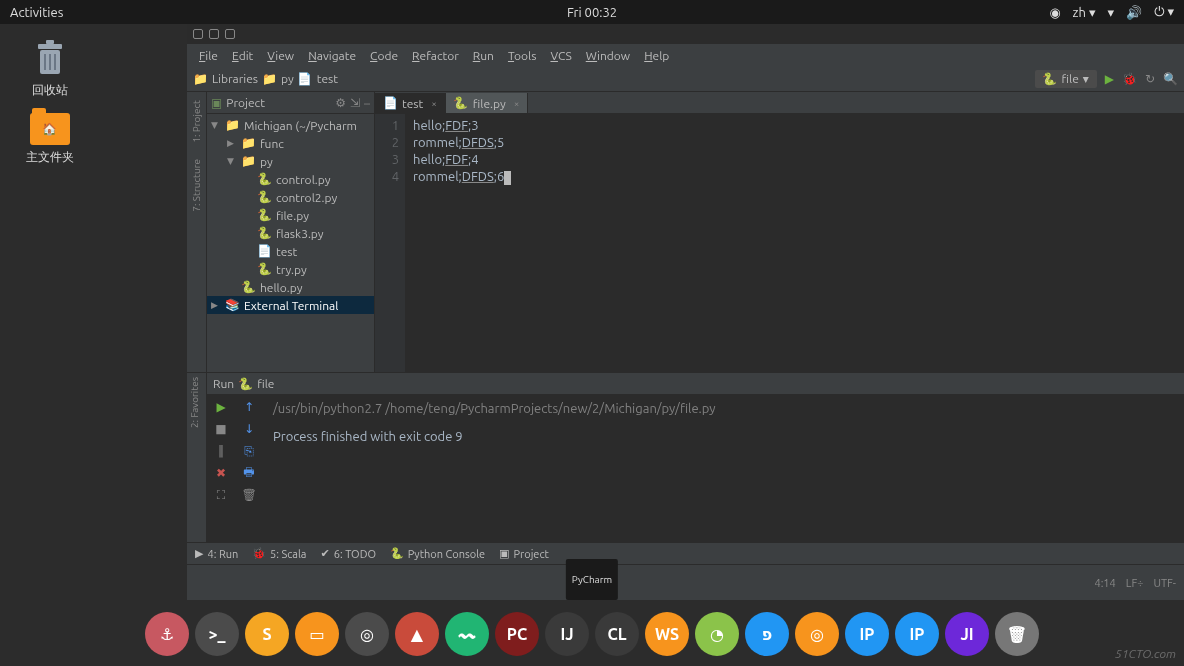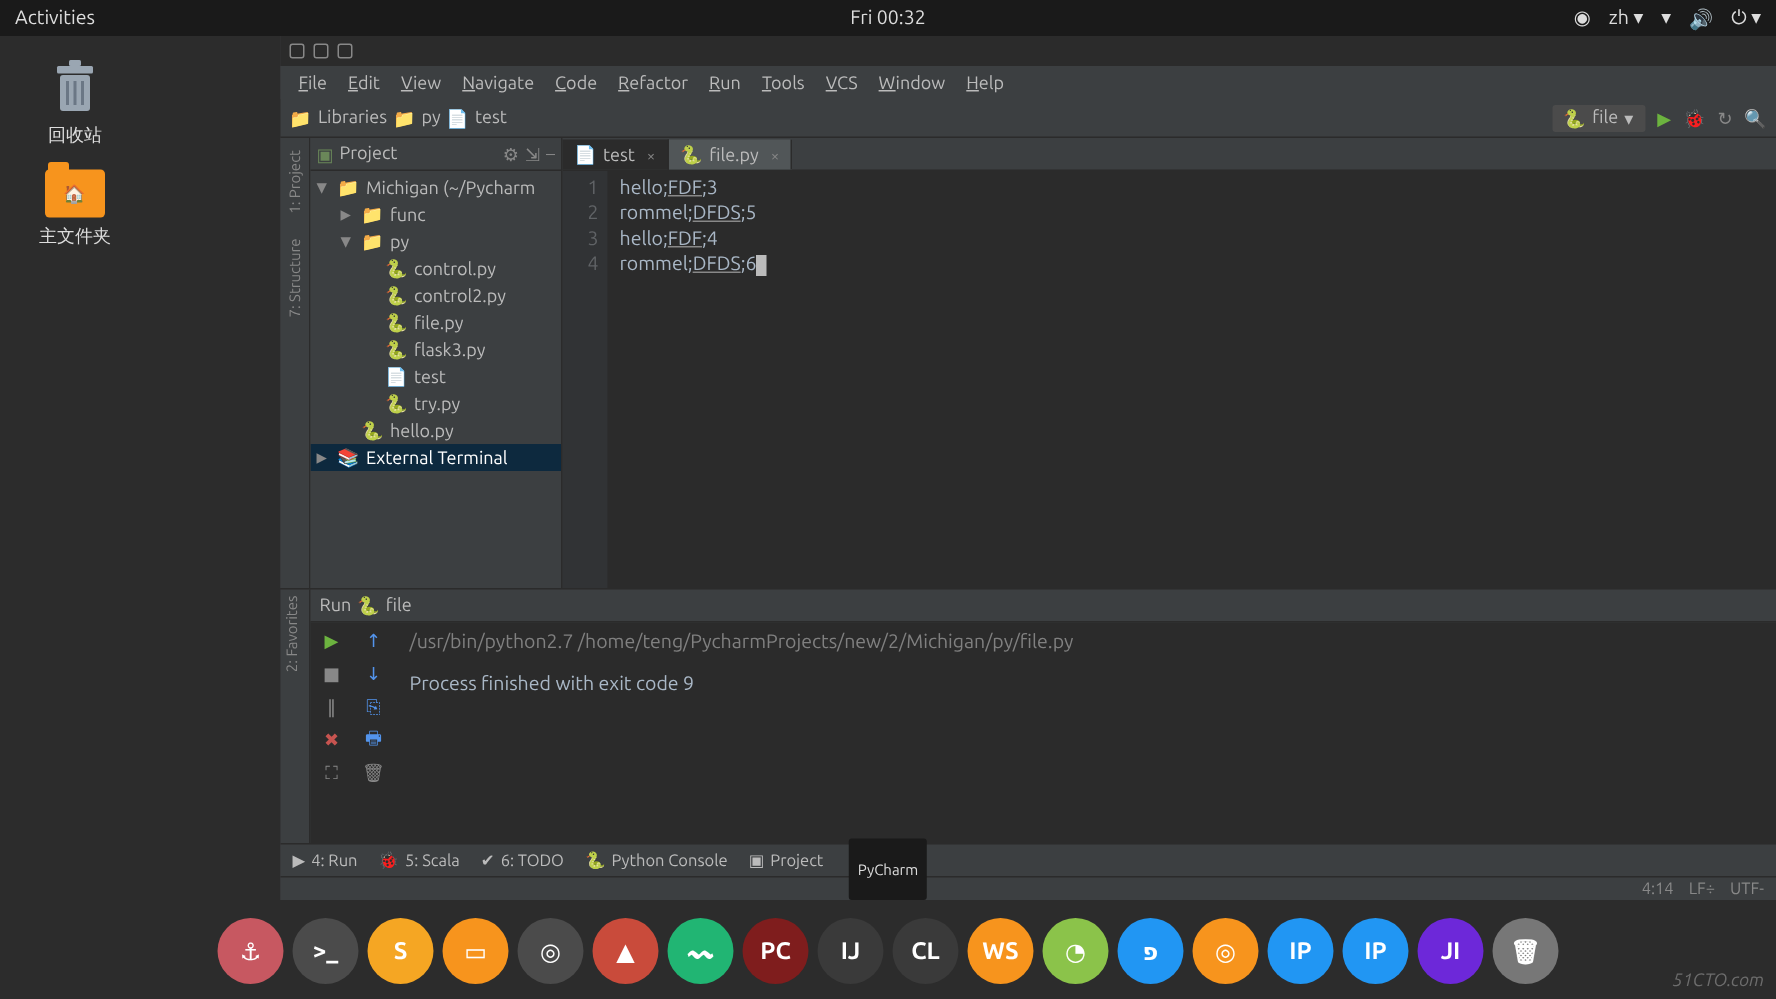--- a/index.html
+++ b/index.html
@@ -55,21 +55,21 @@
 .run-panel { height:170px; border-top:1px solid #2b2b2b; display:flex; background:#2b2b2b; }
 .run-header { height:22px; display:flex; align-items:center; padding:0 6px; color:#bbb; background:#3c3f41; border-bottom:1px solid #2b2b2b; gap:4px; }
 .run-body { flex:1; display:flex; }
 .run-toolbar { width:28px; display:flex; flex-direction:column; gap:6px; padding:4px; align-items:center; }
 .run-toolbar2 { width:28px; display:flex; flex-direction:column; gap:6px; padding:4px; align-items:center; }
 .rt-btn { width:16px; height:16px; display:flex; align-items:center; justify-content:center; font-size:12px; }
 .console { flex:1; padding:6px 10px; font-family:"DejaVu Sans Mono",monospace; font-size:13px; color:#a9b7c6; }
 .console .path { color:#808080; }
 .bottombar { height:22px; background:#3c3f41; border-top:1px solid #2b2b2b; display:flex; align-items:center; padding:0 8px; gap:14px; color:#bbb; font-size:11px; }
 .bottombar .grp { display:flex; align-items:center; gap:4px; }
-.statusbar { height:16px; background:#3c3f41; border-top:1px solid #2b2b2b; display:flex; align-items:center; justify-content:flex-end; padding:0 8px; color:#888; font-size:11px; gap:10px; }
+.statusbar { height:36px; background:#3c3f41; border-top:1px solid #2b2b2b; display:flex; align-items:center; justify-content:flex-end; padding:0 8px; color:#888; font-size:11px; gap:10px; }
 .dock { position:absolute; bottom:0; left:0; right:0; height:64px; display:flex; align-items:center; justify-content:center; gap:6px; }
 .dock-item { width:44px; height:44px; border-radius:50%; display:flex; align-items:center; justify-content:center; font-weight:bold; color:#fff; font-size:16px; }
 .tooltip { position:absolute; bottom:66px; left:50%; transform:translateX(-50%); background:#1a1a1a; color:#ddd; font-size:10px; padding:15px 6px; border-radius:2px; }
 .watermark { position:absolute; right:8px; bottom:6px; color:#888; font-size:12px; opacity:.7; font-style:italic; }
 </style>
 </head>
 <body>
 
 <div class="topbar">
   <span>Activities</span>

